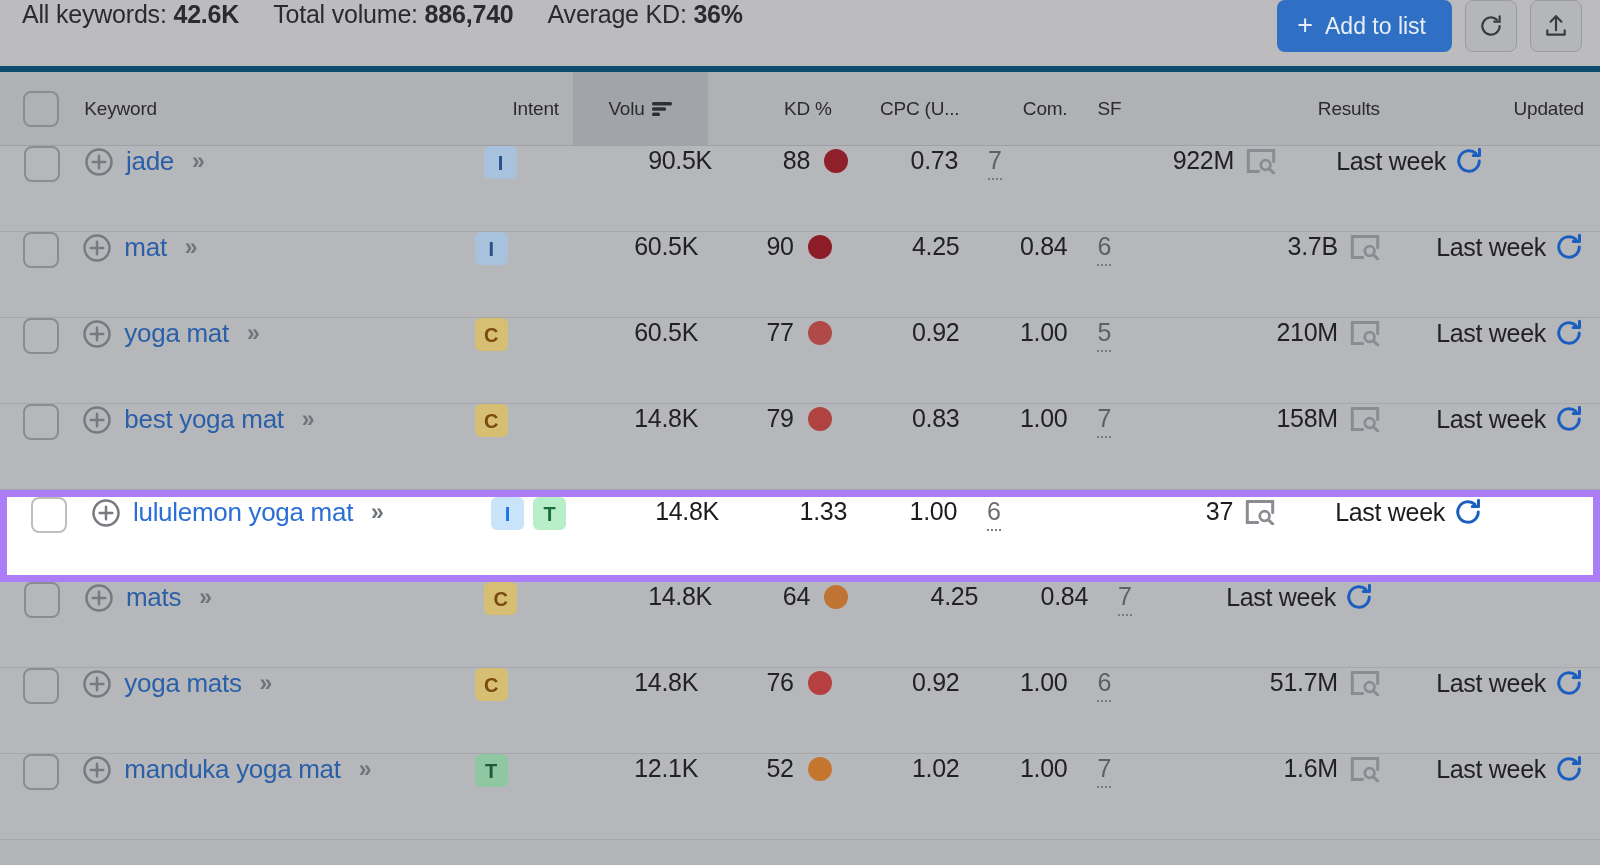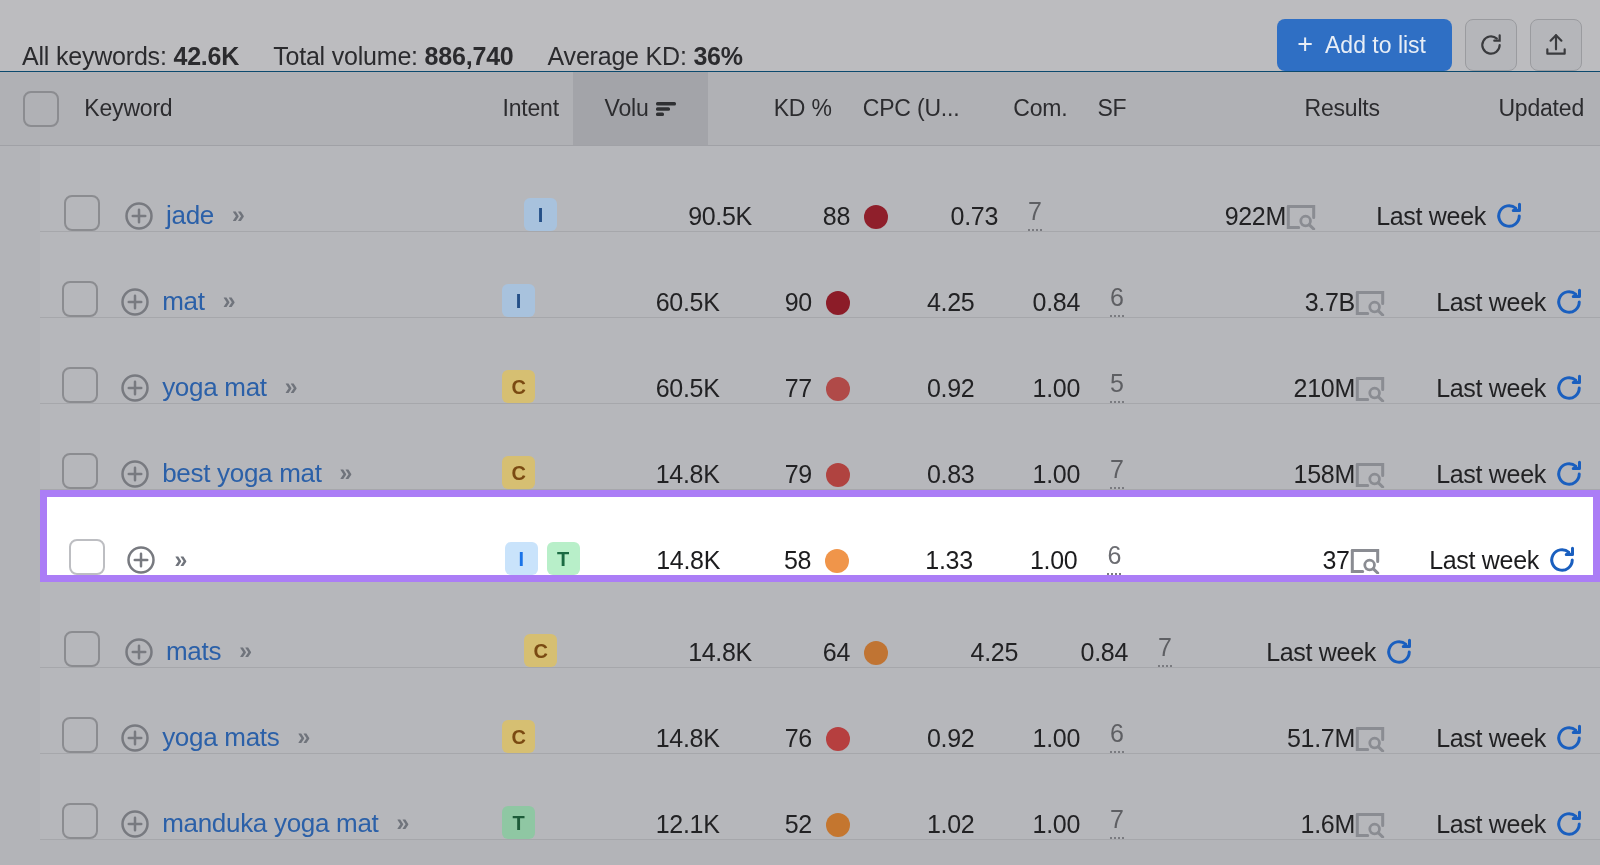--- a/index.html
+++ b/index.html
@@ -9,23 +9,23 @@
     background: #b3b4b8;
     overflow: hidden;
   }
 
   
   .topbar {
     position: relative;
     height: 72px;
     background: #bcbcbf;
     display: flex;
-    align-items: flex-end;
+    align-items: flex-start;
     padding: 0 18px 0 22px;
-    border-bottom: 1px solid #0c4a6e;
+    border-bottom: 6px solid #0c4a6e;
   }
   .summary {
     display: flex;
     align-items: center;
     gap: 34px;
     font-size: 25px;
     color: #2b2b2e;
     letter-spacing: -0.2px;
   }
   .summary .stat { white-space: nowrap; }
@@ -74,35 +74,34 @@
   .table { width: 1600px; }
   .thead {
     display: flex;
     align-items: stretch;
     height: 74px;
     background: #b0b1b5;
     border-bottom: 1px solid #a0a1a6;
   }
   .thead .th {
     display: flex;
-    font-size: 23px;
+    font-size: 19px;
     color: #2c2c2f;
     letter-spacing: -0.2px;
     white-space: nowrap;
   }
   .thead .th.sorted { background: #a3a4a9; }
 
   .row {
     display: flex;
-    align-items: flex-end;
+    align-items: flex-start;
     height: 86px;
     border-bottom: 1px solid #a6a7ab;
     background: #b6b7bb;
     position: relative;
-    margin-left: 40px;
   }
   .row.highlight {
     background: #ffffff;
     border: 7px solid #ab7df6;
     border-left: 7px solid #ab7df6;
     border-right: 7px solid #ab7df6;
     height: 92px;
   }
   .row.highlight .cell { color: #1c1c1e; }
 
@@ -187,21 +186,21 @@
   .sf-val {
     font-size: 25px;
     color: #5e5f63;
     border-bottom: 2px dotted #7a7b80;
     padding-bottom: 3px;
     cursor: pointer;
   }
   .row.highlight .sf-val { color: #6c6d72; }
 
   
-  .res-wrap { display: flex; align-items: center; }
+  .res-wrap { display: flex; align-items: center; gap: 12px; }
   .serp-icon { width: 30px; height: 26px; display: block; cursor: pointer; }
 
   
   .upd-wrap { display: flex; align-items: center; gap: 8px; }
   .refresh-blue { width: 30px; height: 30px; display: block; cursor: pointer; }
 
   .sort-icon { display: block; }
 </style>
 </head>
 <body>
@@ -526,36 +525,31 @@
       <span class="cbx"></span>
     </div>
     <div class="cell c-keyword">
       <span class="kw-wrap">
         <span>
               <svg class="plus-circle" viewBox="0 0 24 24" fill="none" stroke="#787a80" stroke-width="2" stroke-linecap="round">
                 <circle cx="12" cy="12" r="10"></circle>
                 <path d="M12 7v10M7 12h10"></path>
               </svg>
             </span>
+        <span class="kw-link">lululemon yoga mat</span>
         <span class="chev">»</span>
       </span>
     </div>
     <div class="cell c-intent">
       <span class="intent-group">
             <span class="badge I">I</span>
             <span class="badge T">T</span>
           </span>
     </div>
     <div class="cell c-volume">14.8K</div>
-    <div class="cell c-kd">
-      <span class="kd-wrap">
-        <span>58</span>
-        <span class="kd-dot" style="background:#f0954a"></span>
-      </span>
-    </div>
     <div class="cell c-cpc">1.33</div>
     <div class="cell c-com">1.00</div>
     <div class="cell c-sf">
       <span class="sf-val">6</span>
     </div>
     <div class="cell c-results">
       <span class="res-wrap">
         <span>37</span>
         <span>
               <svg class="serp-icon" viewBox="0 0 26 22" fill="none">

